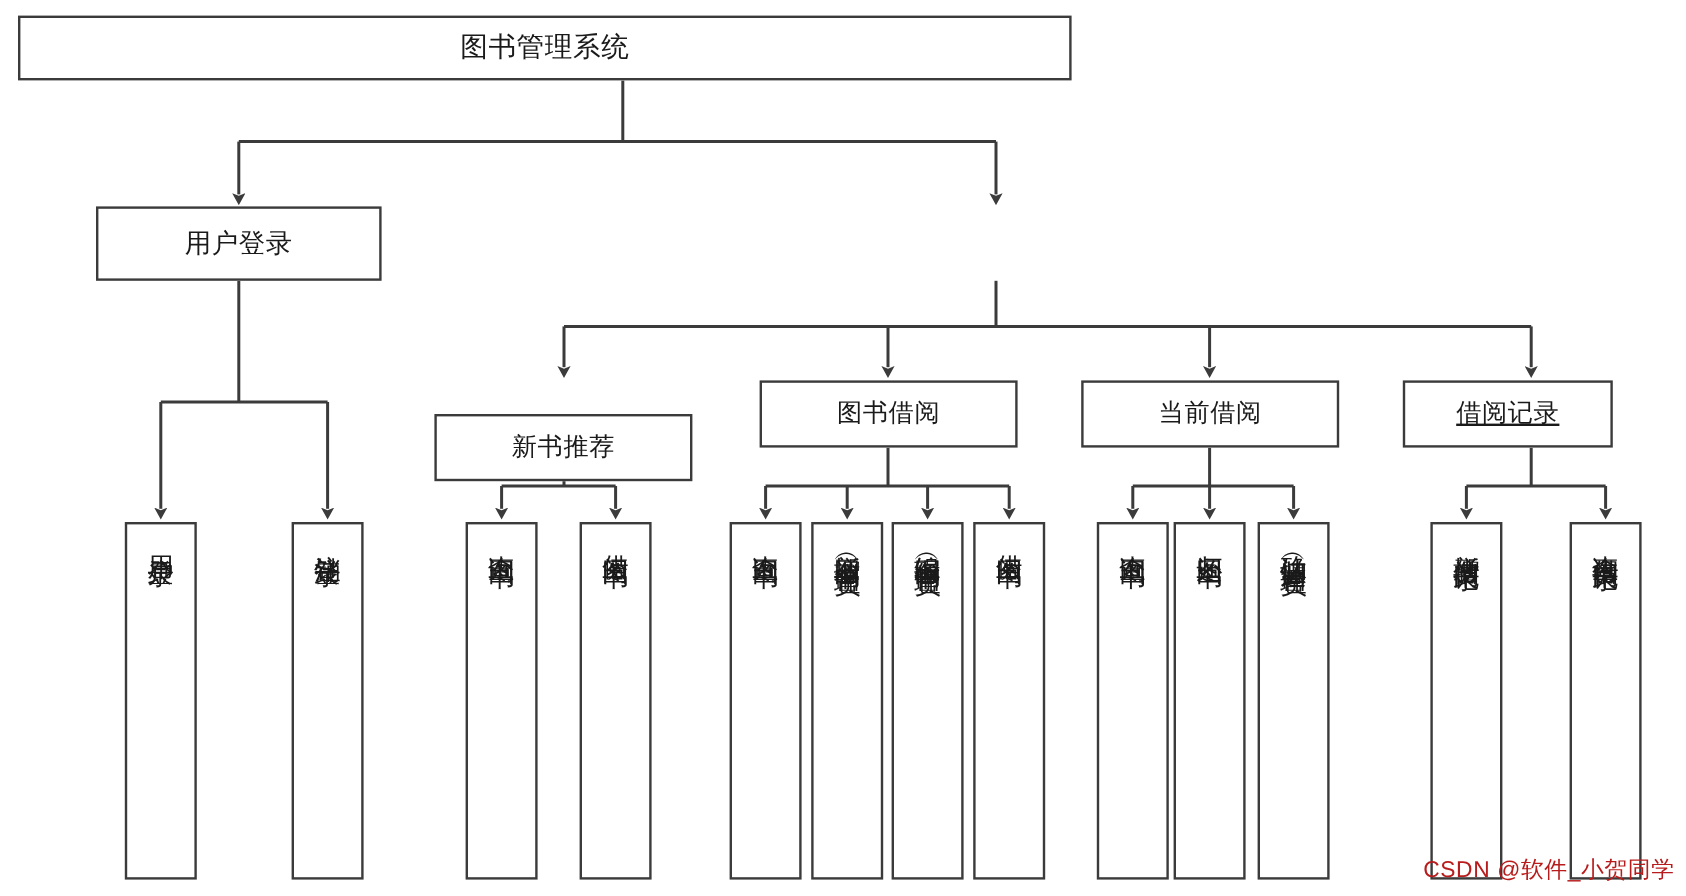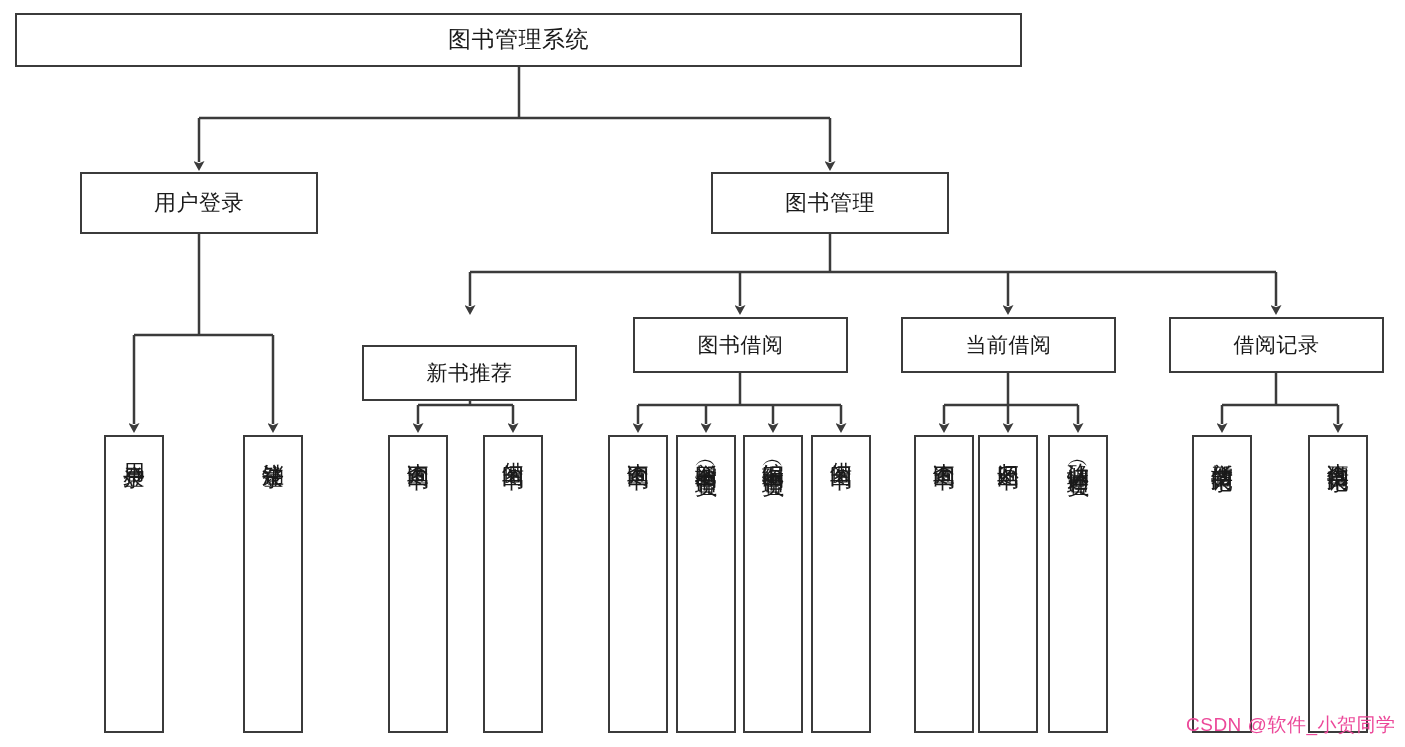--- a/index.html
+++ b/index.html
@@ -58,21 +58,21 @@
     font-size: 22px;
     line-height: 1.18;
     letter-spacing: 2px;
     white-space: nowrap;
   }
   .watermark {
     position: absolute;
     left: 1186px;
     top: 712px;
     font-size: 19px;
-    color: #ec4899;
+    color: #b91c1c;
     white-space: nowrap;
     letter-spacing: 0.5px;
     user-select: none;
   }
 </style>
 </head>
 <body>
 
 <div id="stage">
 
@@ -119,41 +119,38 @@
       <path d="M 1008,405 L 1008,424" marker-end="url(#arrow)"></path>
       <path d="M 1078,405 L 1078,424" marker-end="url(#arrow)"></path>
 
       <path d="M 1276,373 L 1276,405"></path>
       <path d="M 1222,405 L 1338,405"></path>
       <path d="M 1222,405 L 1222,424" marker-end="url(#arrow)"></path>
       <path d="M 1338,405 L 1338,424" marker-end="url(#arrow)"></path>
     </g>
   </svg>
 
-  <div class="node root" style="left:15px; top:13px; width:1007px; height:54px;">
+  <div class="node root" style="left:15px; top:13px; width:878px; height:54px;">
     <span class="node-label">图书管理系统</span>
   </div>
 
   <div class="node level1" style="left:80px; top:172px; width:238px; height:62px;">
     <span class="node-label">用户登录</span>
-  </div>
-  <div class="node level1" style="left:711px; top:172px; width:238px; height:62px;">
-    <span class="node-label">图书管理</span>
   </div>
 
   <div class="node level2" style="left:362px; top:317px; width:215px; height:56px;margin-top:28px;">
     <span class="node-label">新书推荐</span>
   </div>
   <div class="node level2" style="left:901px; top:317px; width:215px; height:56px;">
     <span class="node-label">当前借阅</span>
   </div>
   <div class="node level2" style="left:633px; top:317px; width:215px; height:56px;">
     <span class="node-label">图书借阅</span>
   </div>
-  <div class="node level2" style="left:1169px; top:317px; width:215px; height:56px;">
+  <div class="node level2" style="left:1169px; top:317px; width:175px; height:56px;text-decoration:underline;">
     <span class="node-label">借阅记录</span>
   </div>
 
   <div class="node leaf" style="left:104px; top:435px; width:60px; height:298px;">
     <span class="node-label">用户登录</span>
   </div>
   <div class="node leaf" style="left:243px; top:435px; width:60px; height:298px;">
     <span class="node-label">注销登录</span>
   </div>
 

